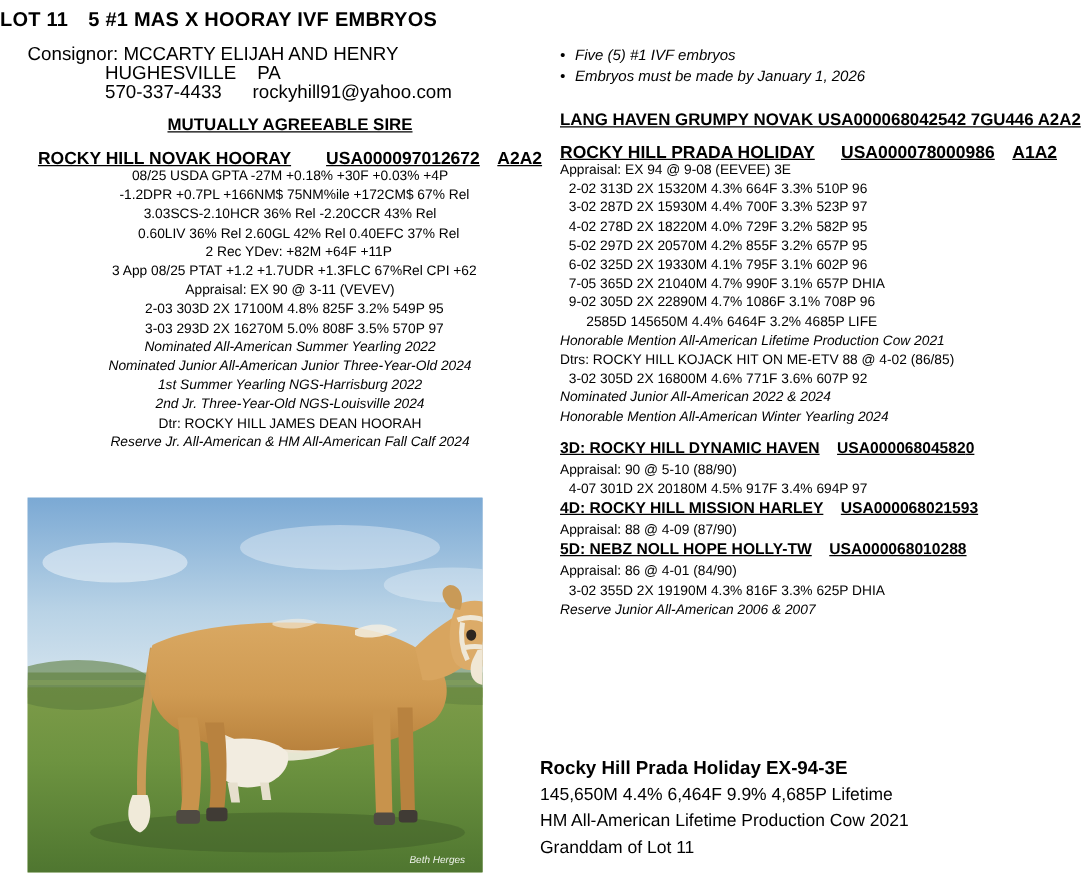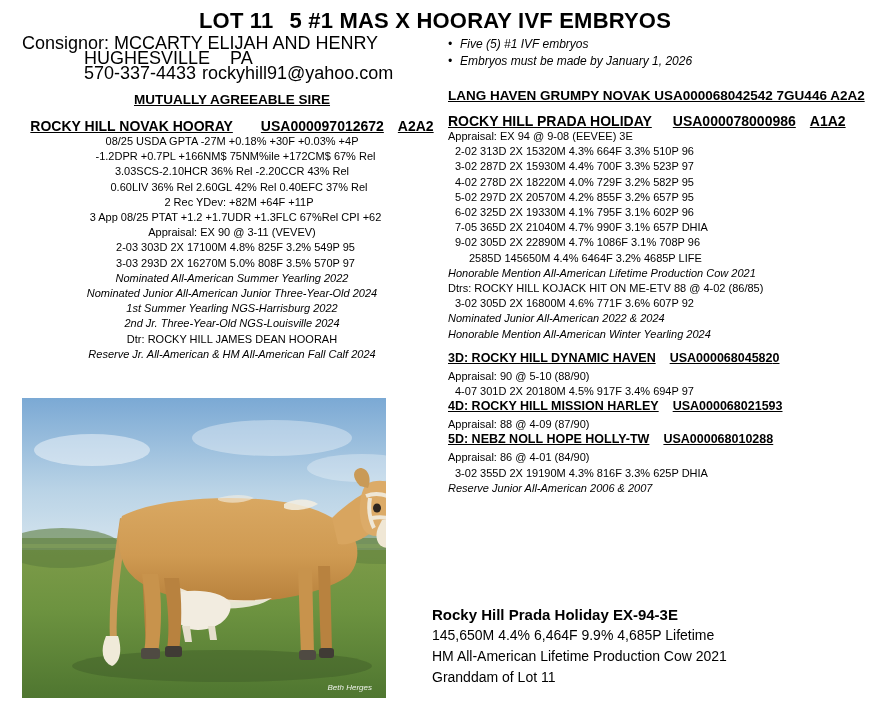--- a/index.html
+++ b/index.html
@@ -14,33 +14,33 @@
     color: #000000;
     position: relative;
     overflow: hidden;
   }
   .page {
     position: relative;
     width: 870px;
     height: 712px;
   }
   .title {
-    text-align: center;
-    font-size: 22px;
+    text-align: left;
+    font-size: 16px;
     font-weight: bold;
     letter-spacing: 0.2px;
     padding-top: 8px;
   }
   .title .gap { display: inline-block; width: 16px; }
 
   .consignor {
     position: absolute;
     left: 22px;
     top: 36px;
-    font-size: 18px;
+    font-size: 15px;
     line-height: 15px;
   }
   .consignor .ind1 { display: inline-block; width: 62px; }
   .consignor .ind2 { display: inline-block; width: 62px; }
   .consignor .phone { display: inline-block; width: 118px; }
 
   .bullets {
     position: absolute;
     left: 448px;
     top: 36px;

